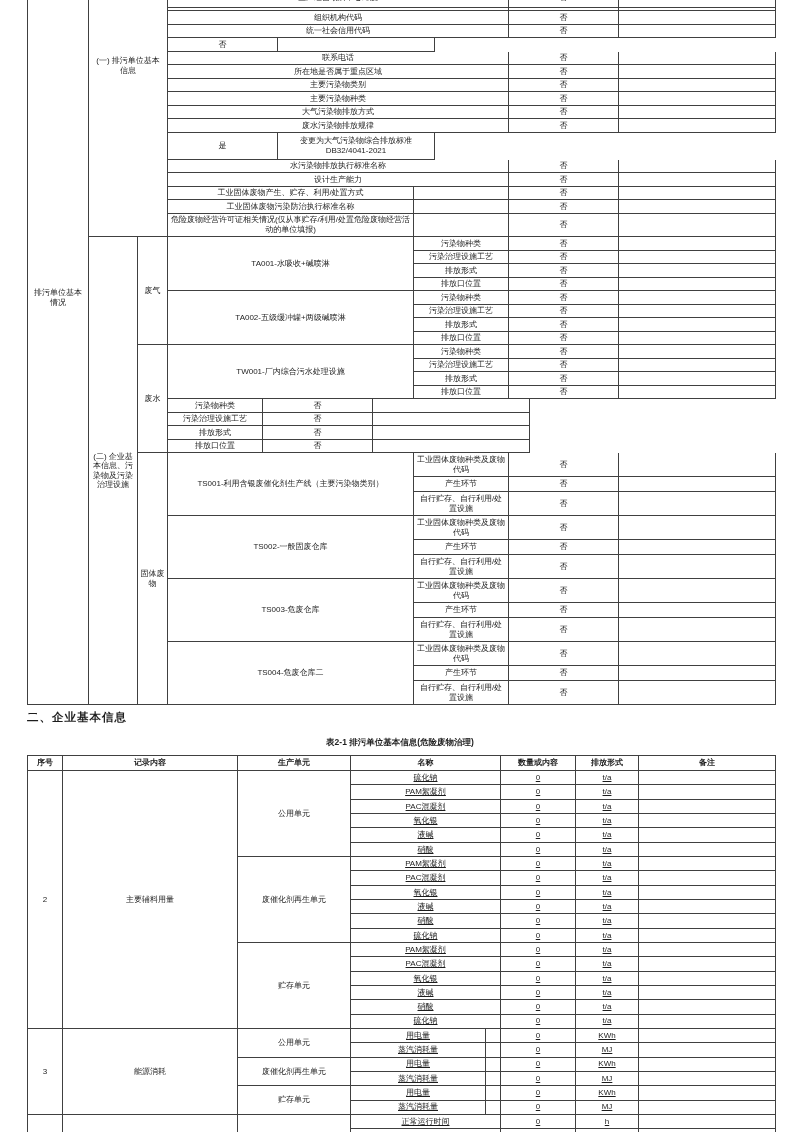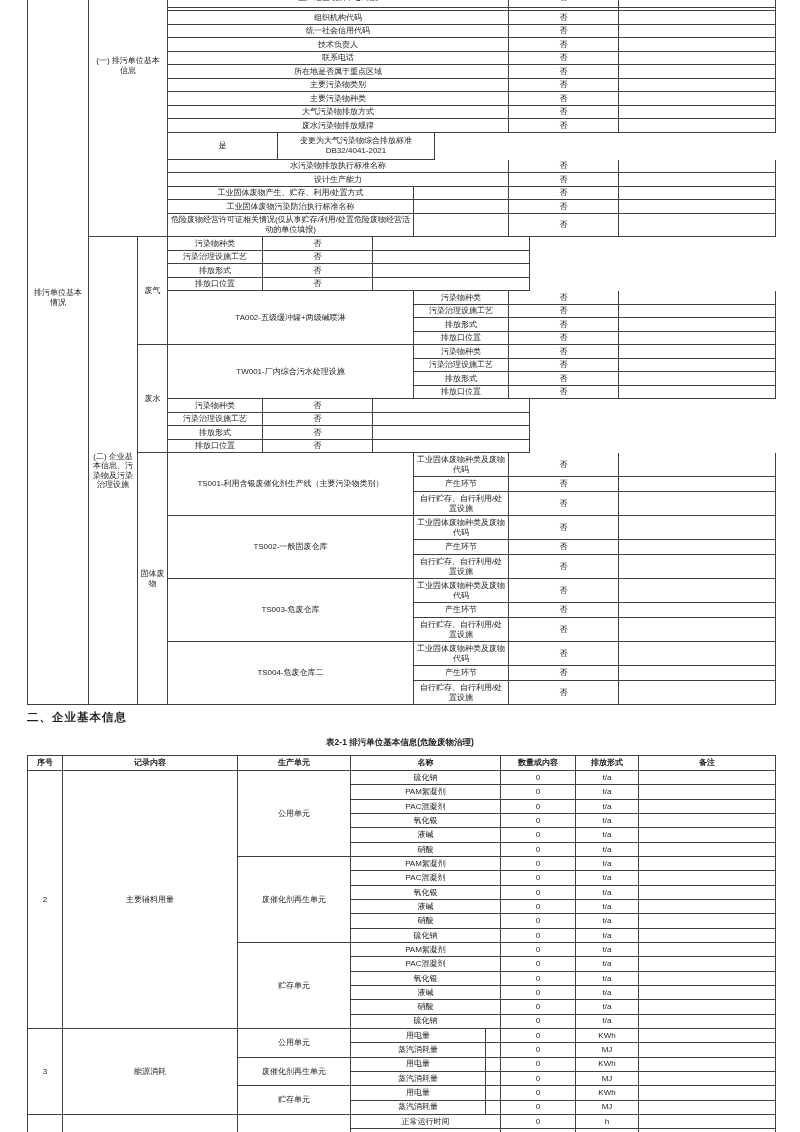--- a/index.html
+++ b/index.html
@@ -35,21 +35,21 @@
   .sub{width:95px;}
   
   .heading{position:absolute;left:27px;top:710px;font-size:11.5px;font-weight:bold;letter-spacing:1px;}
   .caption{position:absolute;left:0;top:737px;width:800px;text-align:center;font-size:8.5px;font-weight:bold;}
   
   #table2{position:absolute;left:27px;top:755px;width:748px;border-top:1px solid #404040;border-left:1px solid #404040;}
   #t2-header{display:flex;}
   .t2h{font-weight:bold;}
   .t2block{display:flex;}
   .t2unit{display:flex;}
-  .t2r{display:flex;}
+  .t2r{display:flex;text-decoration:underline;}
 </style>
 </head>
 <body>
 
 <div class="page">
 
   <div class="ttable">
     <div class="cell colA">
       <span>排污单位基本情况</span>
     </div>
@@ -85,23 +85,20 @@
             <div class="tt-row" style="height: 13.5px;">
               <div class="cell desc">
                 <span>统一社会信用代码</span>
               </div>
               <div class="cell flag">
                 <span>否</span>
               </div>
               <div class="cell rem"></div>
             </div>
             <div class="tt-row" style="height: 13.5px;">
-              <div class="cell desc">
-                <span>技术负责人</span>
-              </div>
               <div class="cell flag">
                 <span>否</span>
               </div>
               <div class="cell rem"></div>
             </div>
             <div class="tt-row" style="height: 13.5px;">
               <div class="cell desc">
                 <span>联系电话</span>
               </div>
               <div class="cell flag">
@@ -217,20 +214,23 @@
         <div class="cell sec2label">
           <span>(二) 企业基本信息、污染物及污染治理设施</span>
         </div>
         <div class="vcol" id="sec2-groups">
             <div class="g-row">
               <div class="cell cat" style="width: 30px;">
                 <span>废气</span>
               </div>
               <div class="vcol">
                 <div class="f-row">
+                  <div class="cell fname">
+                    <span>TA001-水吸收+碱喷淋</span>
+                  </div>
                   <div class="vcol">
                     <div class="tt-row" style="height: 13.5px;">
                       <div class="cell sub">
                         <span>污染物种类</span>
                       </div>
                       <div class="cell flag">
                         <span>否</span>
                       </div>
                       <div class="cell rem"></div>
                     </div>

